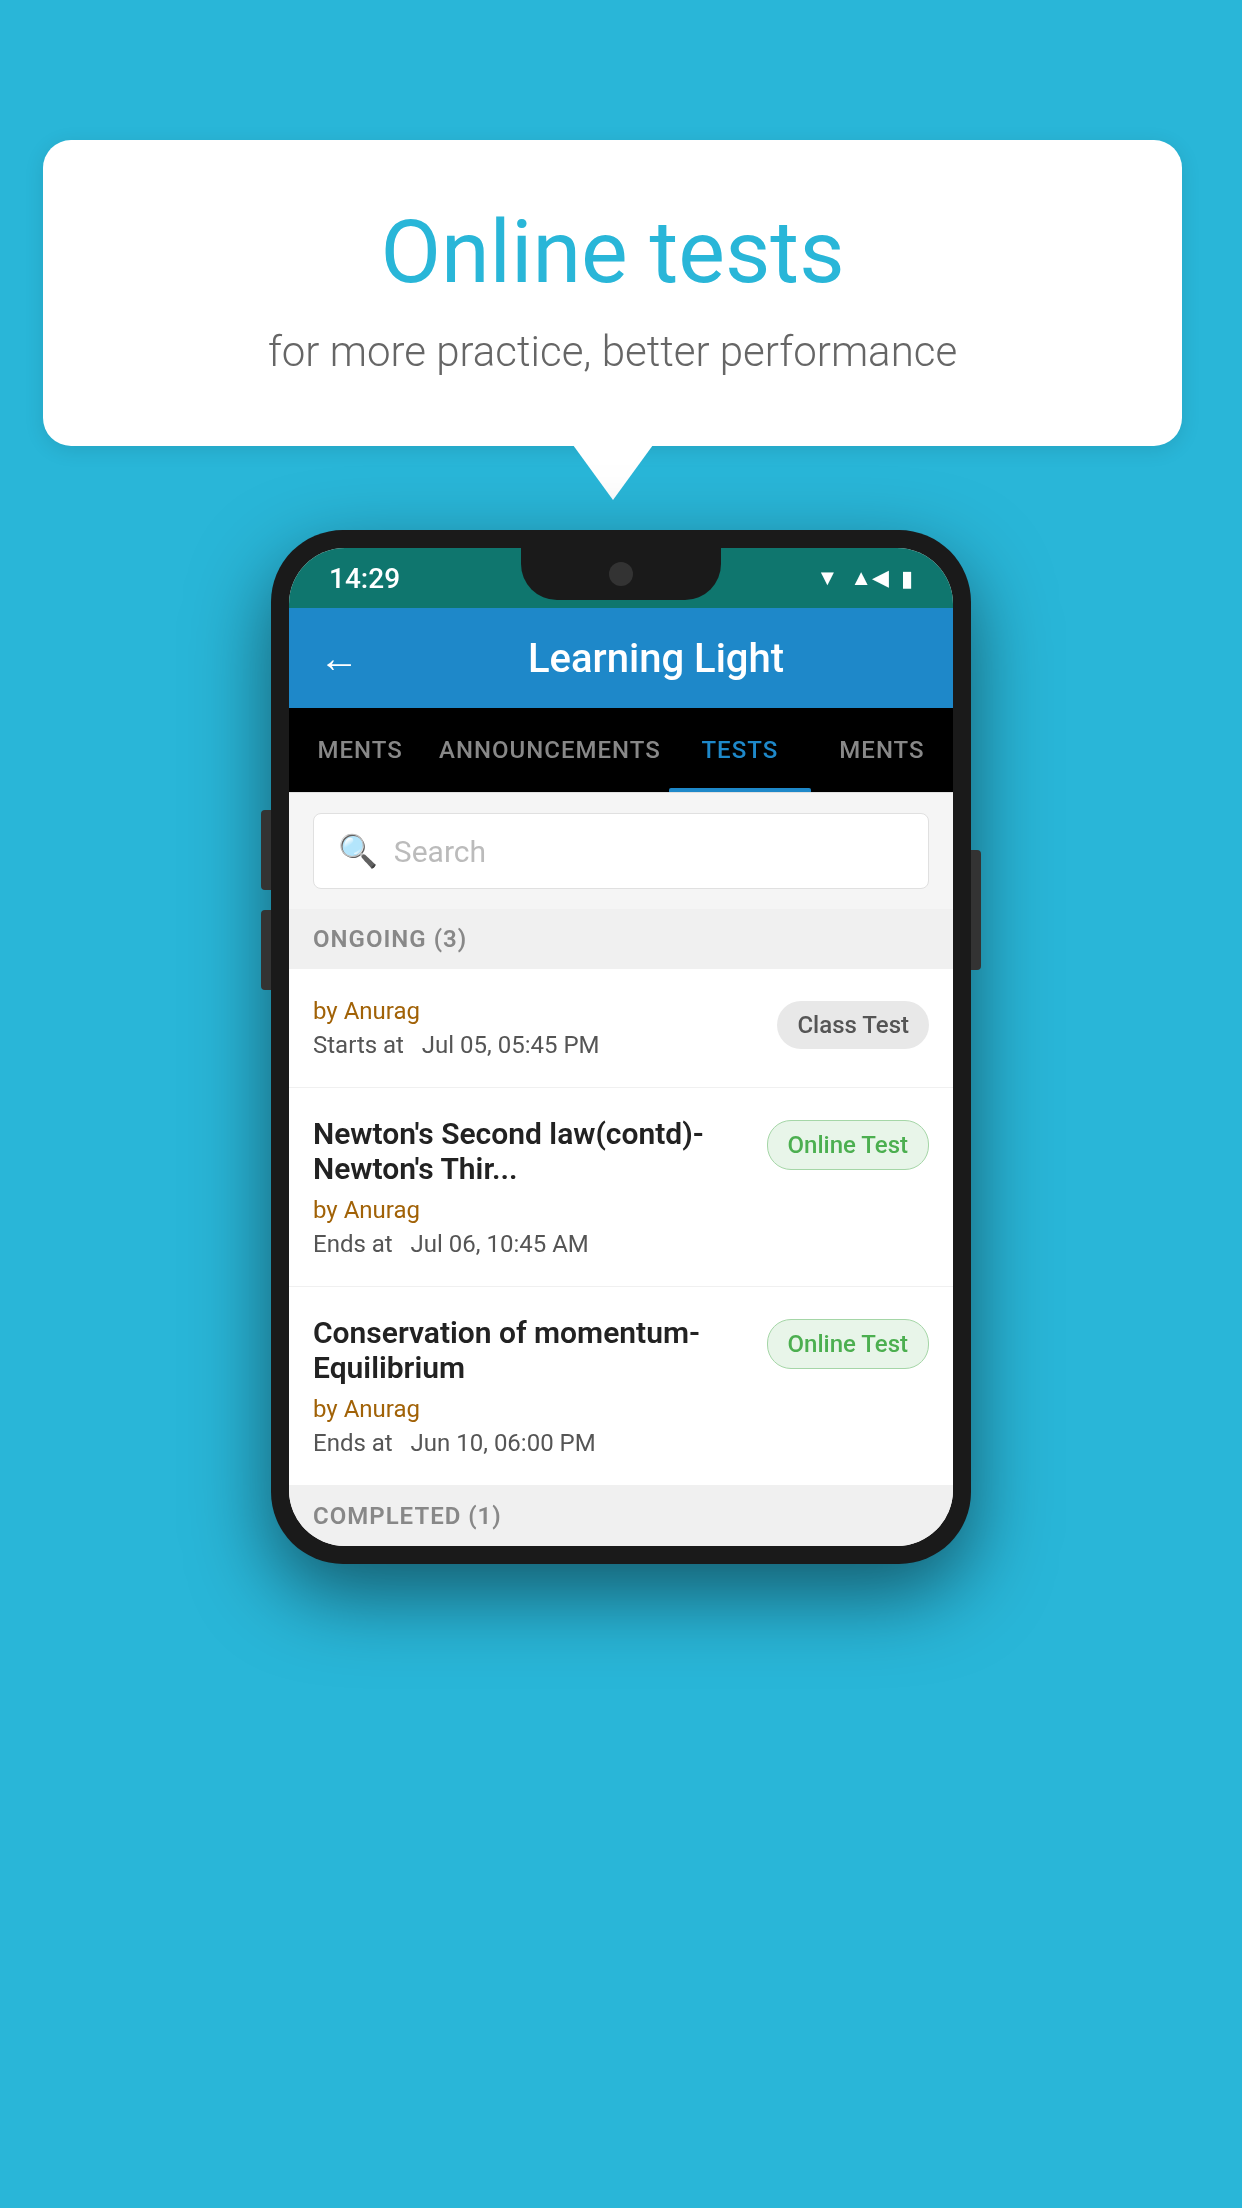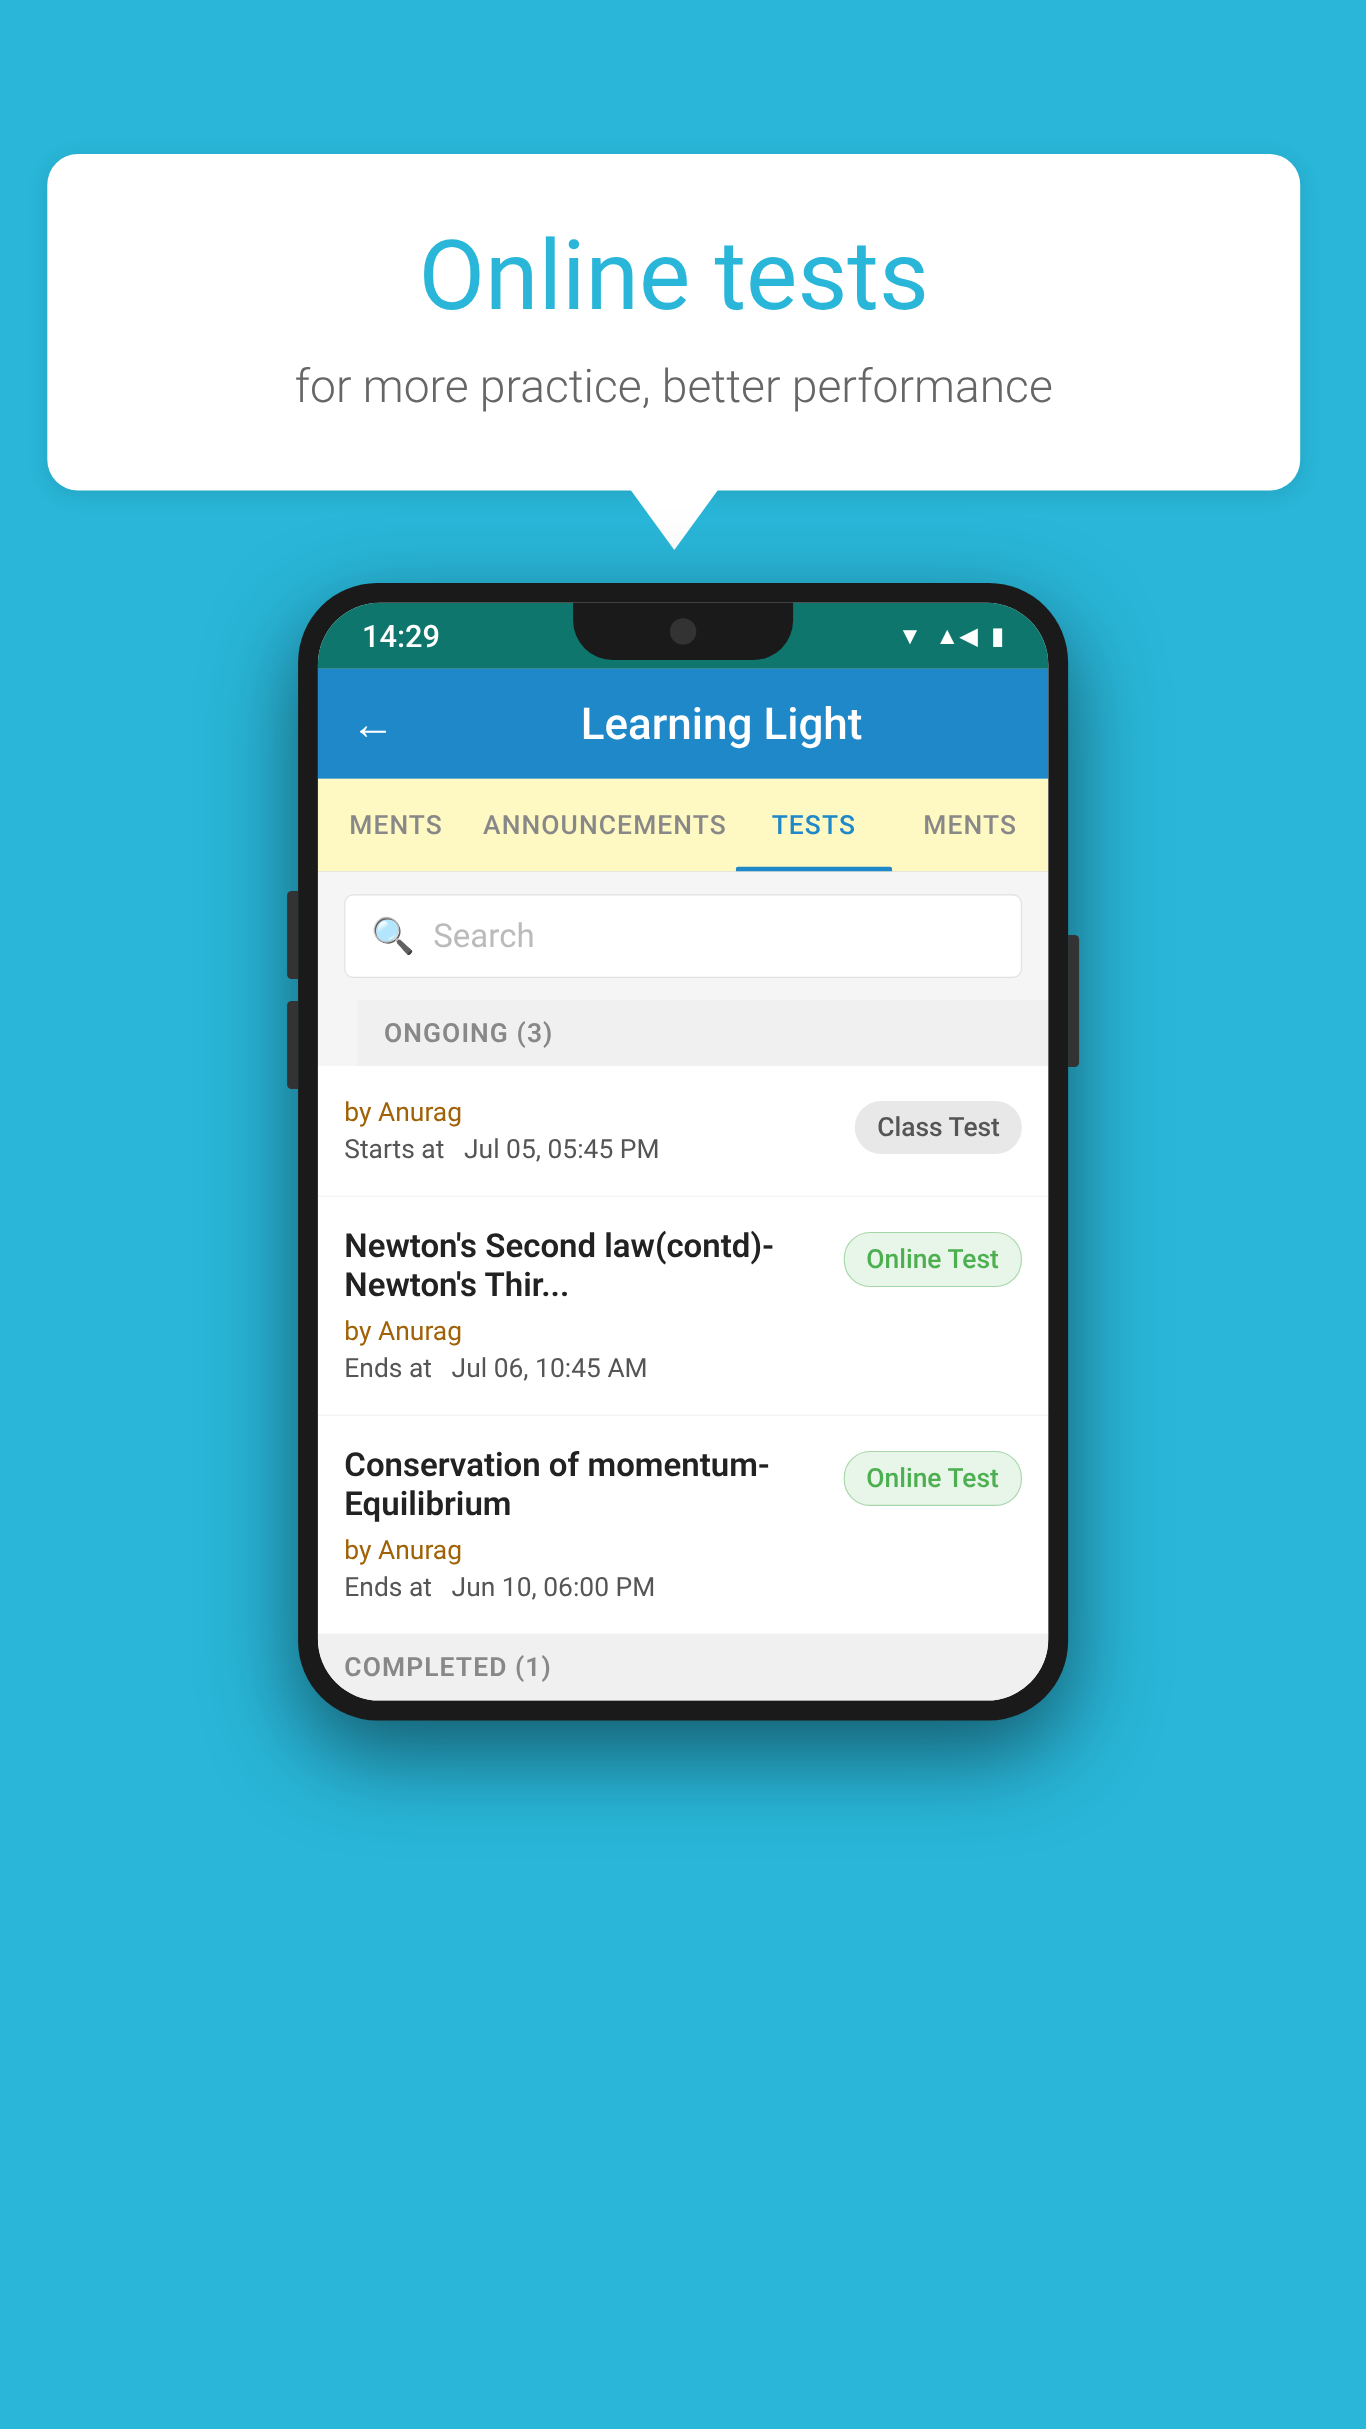--- a/index.html
+++ b/index.html
@@ -175,21 +175,21 @@
     .app-title {
       color: white;
       font-size: 40px;
       font-weight: 500;
       flex: 1;
       text-align: center;
     }
 
     
     .tabs-container {
-      background: #fef9c3;
+      background: #000000;
       display: flex;
       border-bottom: 1px solid #e0e0e0;
     }
 
     .tab {
       flex: 1;
       text-align: center;
       padding: 28px 8px;
       font-size: 24px;
       color: #888;
@@ -241,21 +241,20 @@
     }
 
     
     .section-header {
       background: #f0f0f0;
       padding: 16px 24px;
       font-size: 24px;
       color: #888;
       font-weight: 600;
       letter-spacing: 1px;
-      margin-left: 36px;
     }
 
     
     .test-list {
       background: white;
     }
 
     .test-item {
       padding: 28px 24px;
       border-bottom: 1px solid #f0f0f0;

